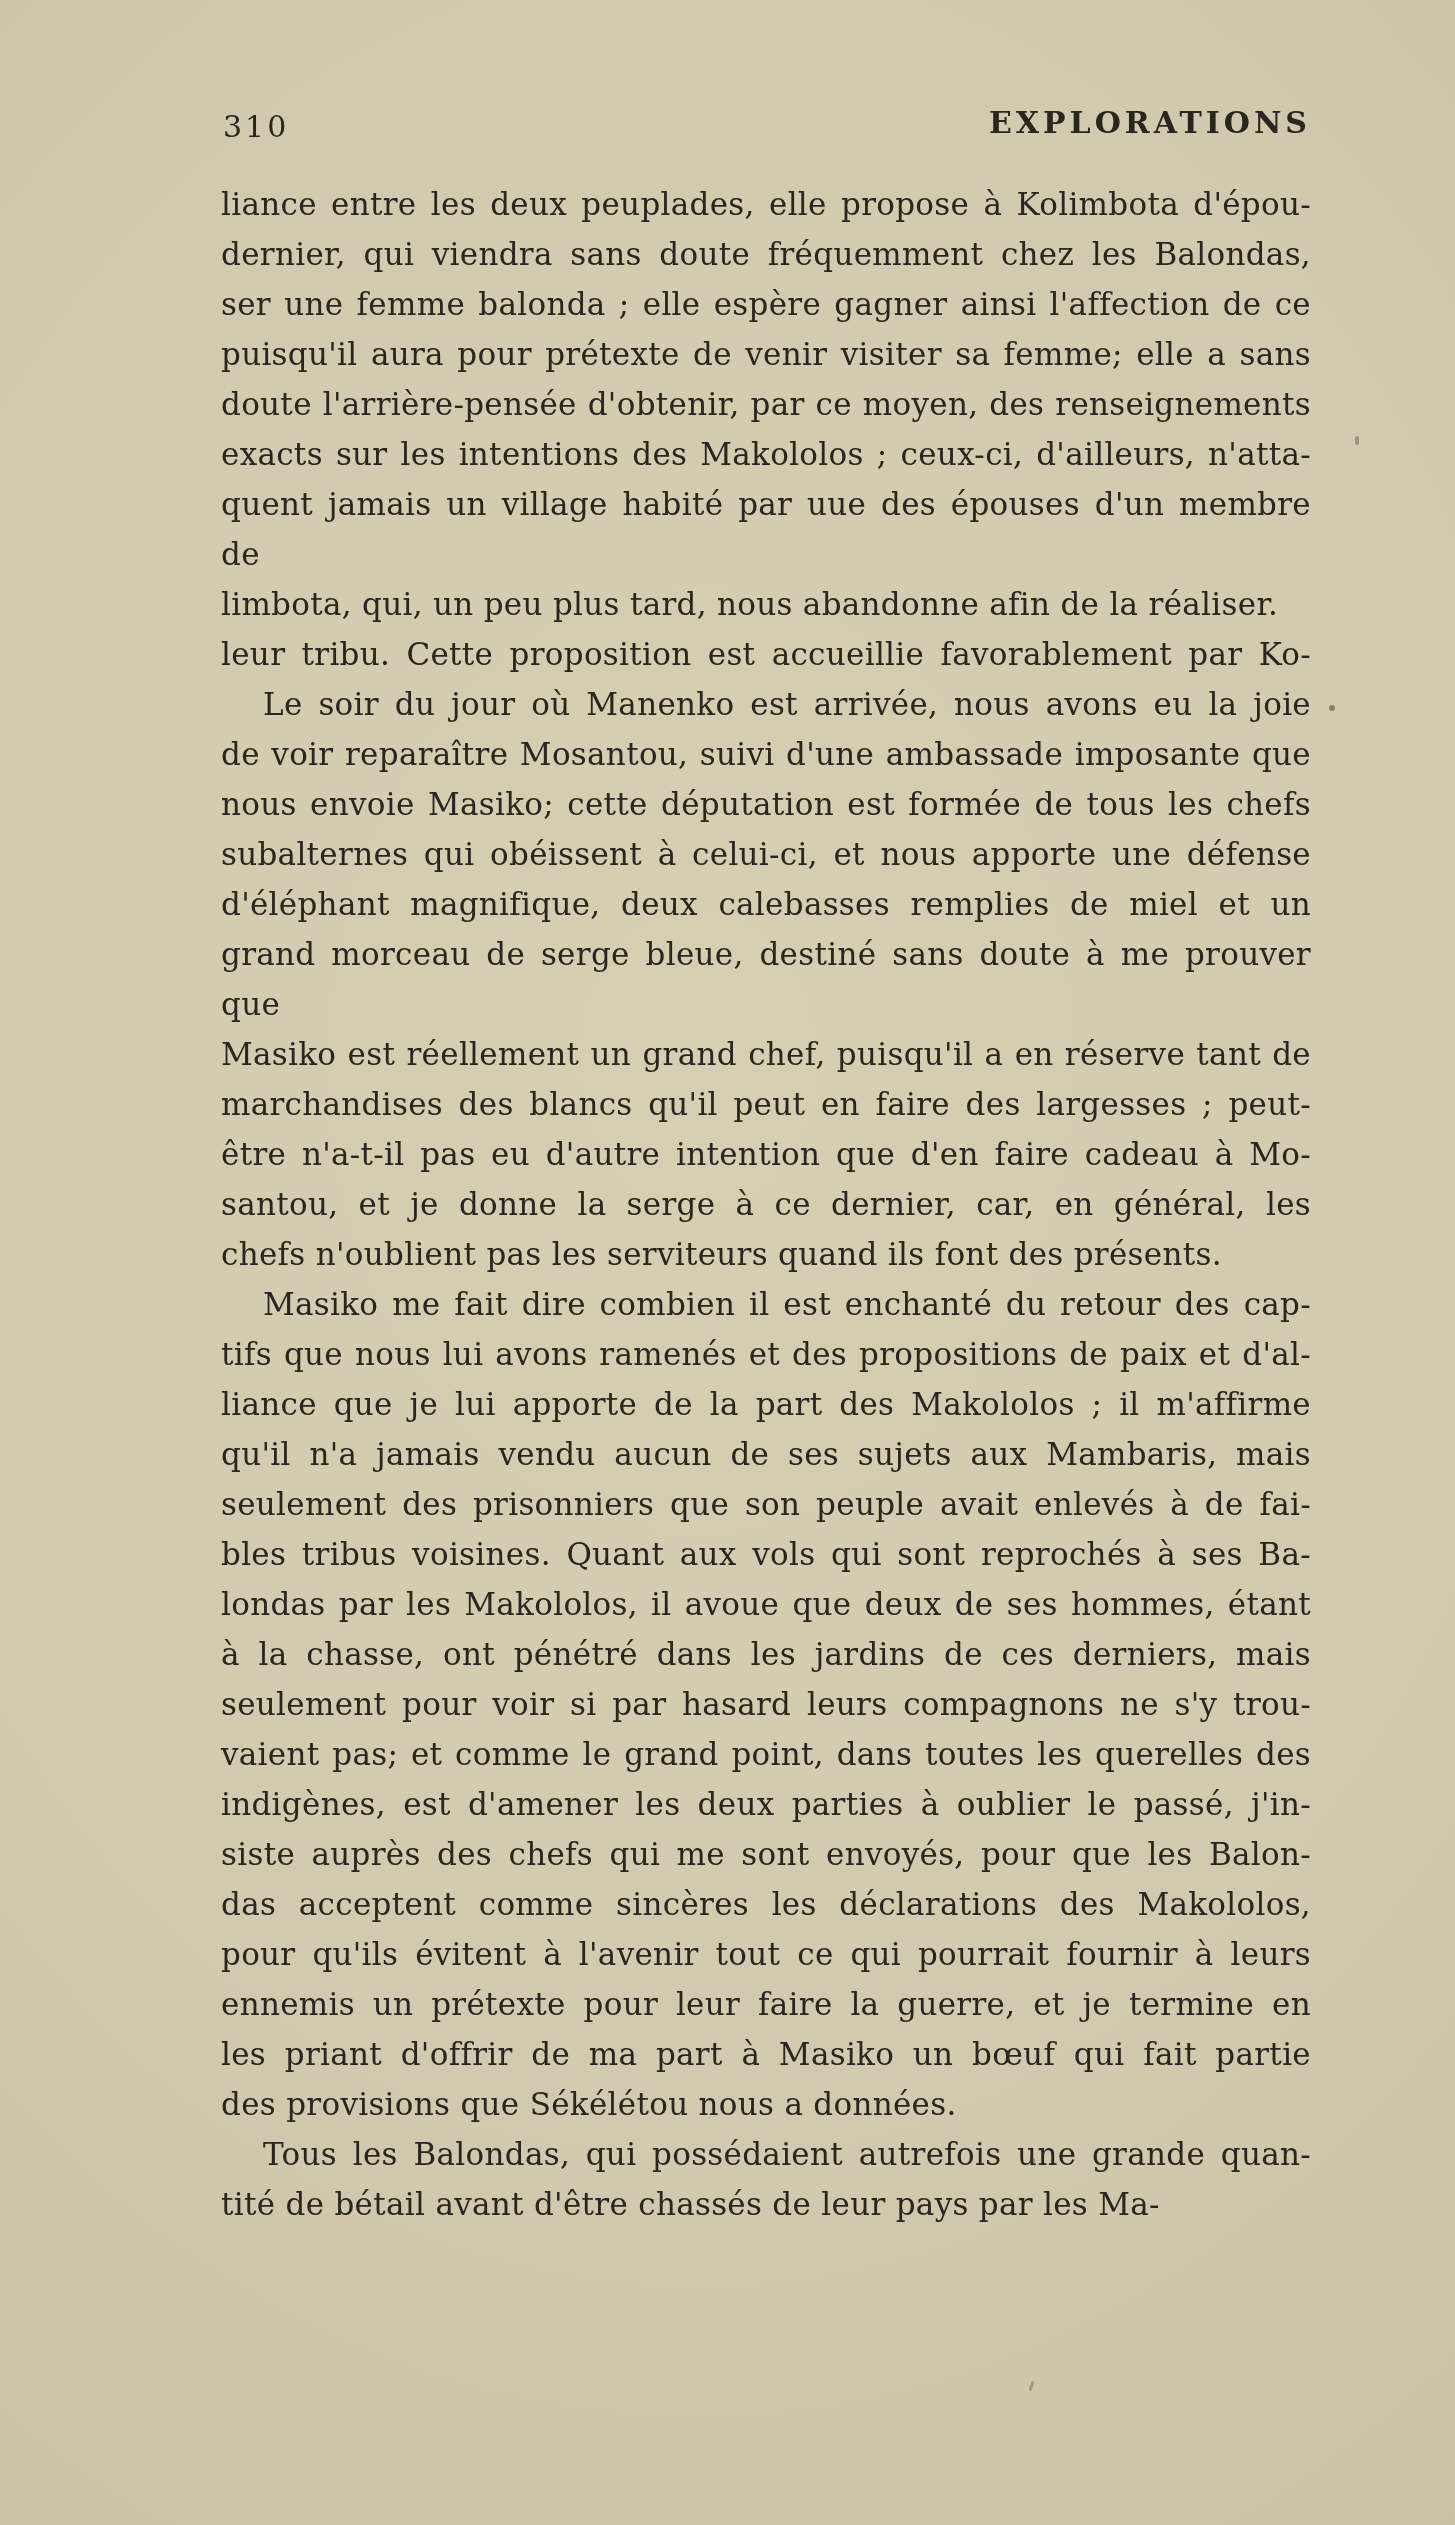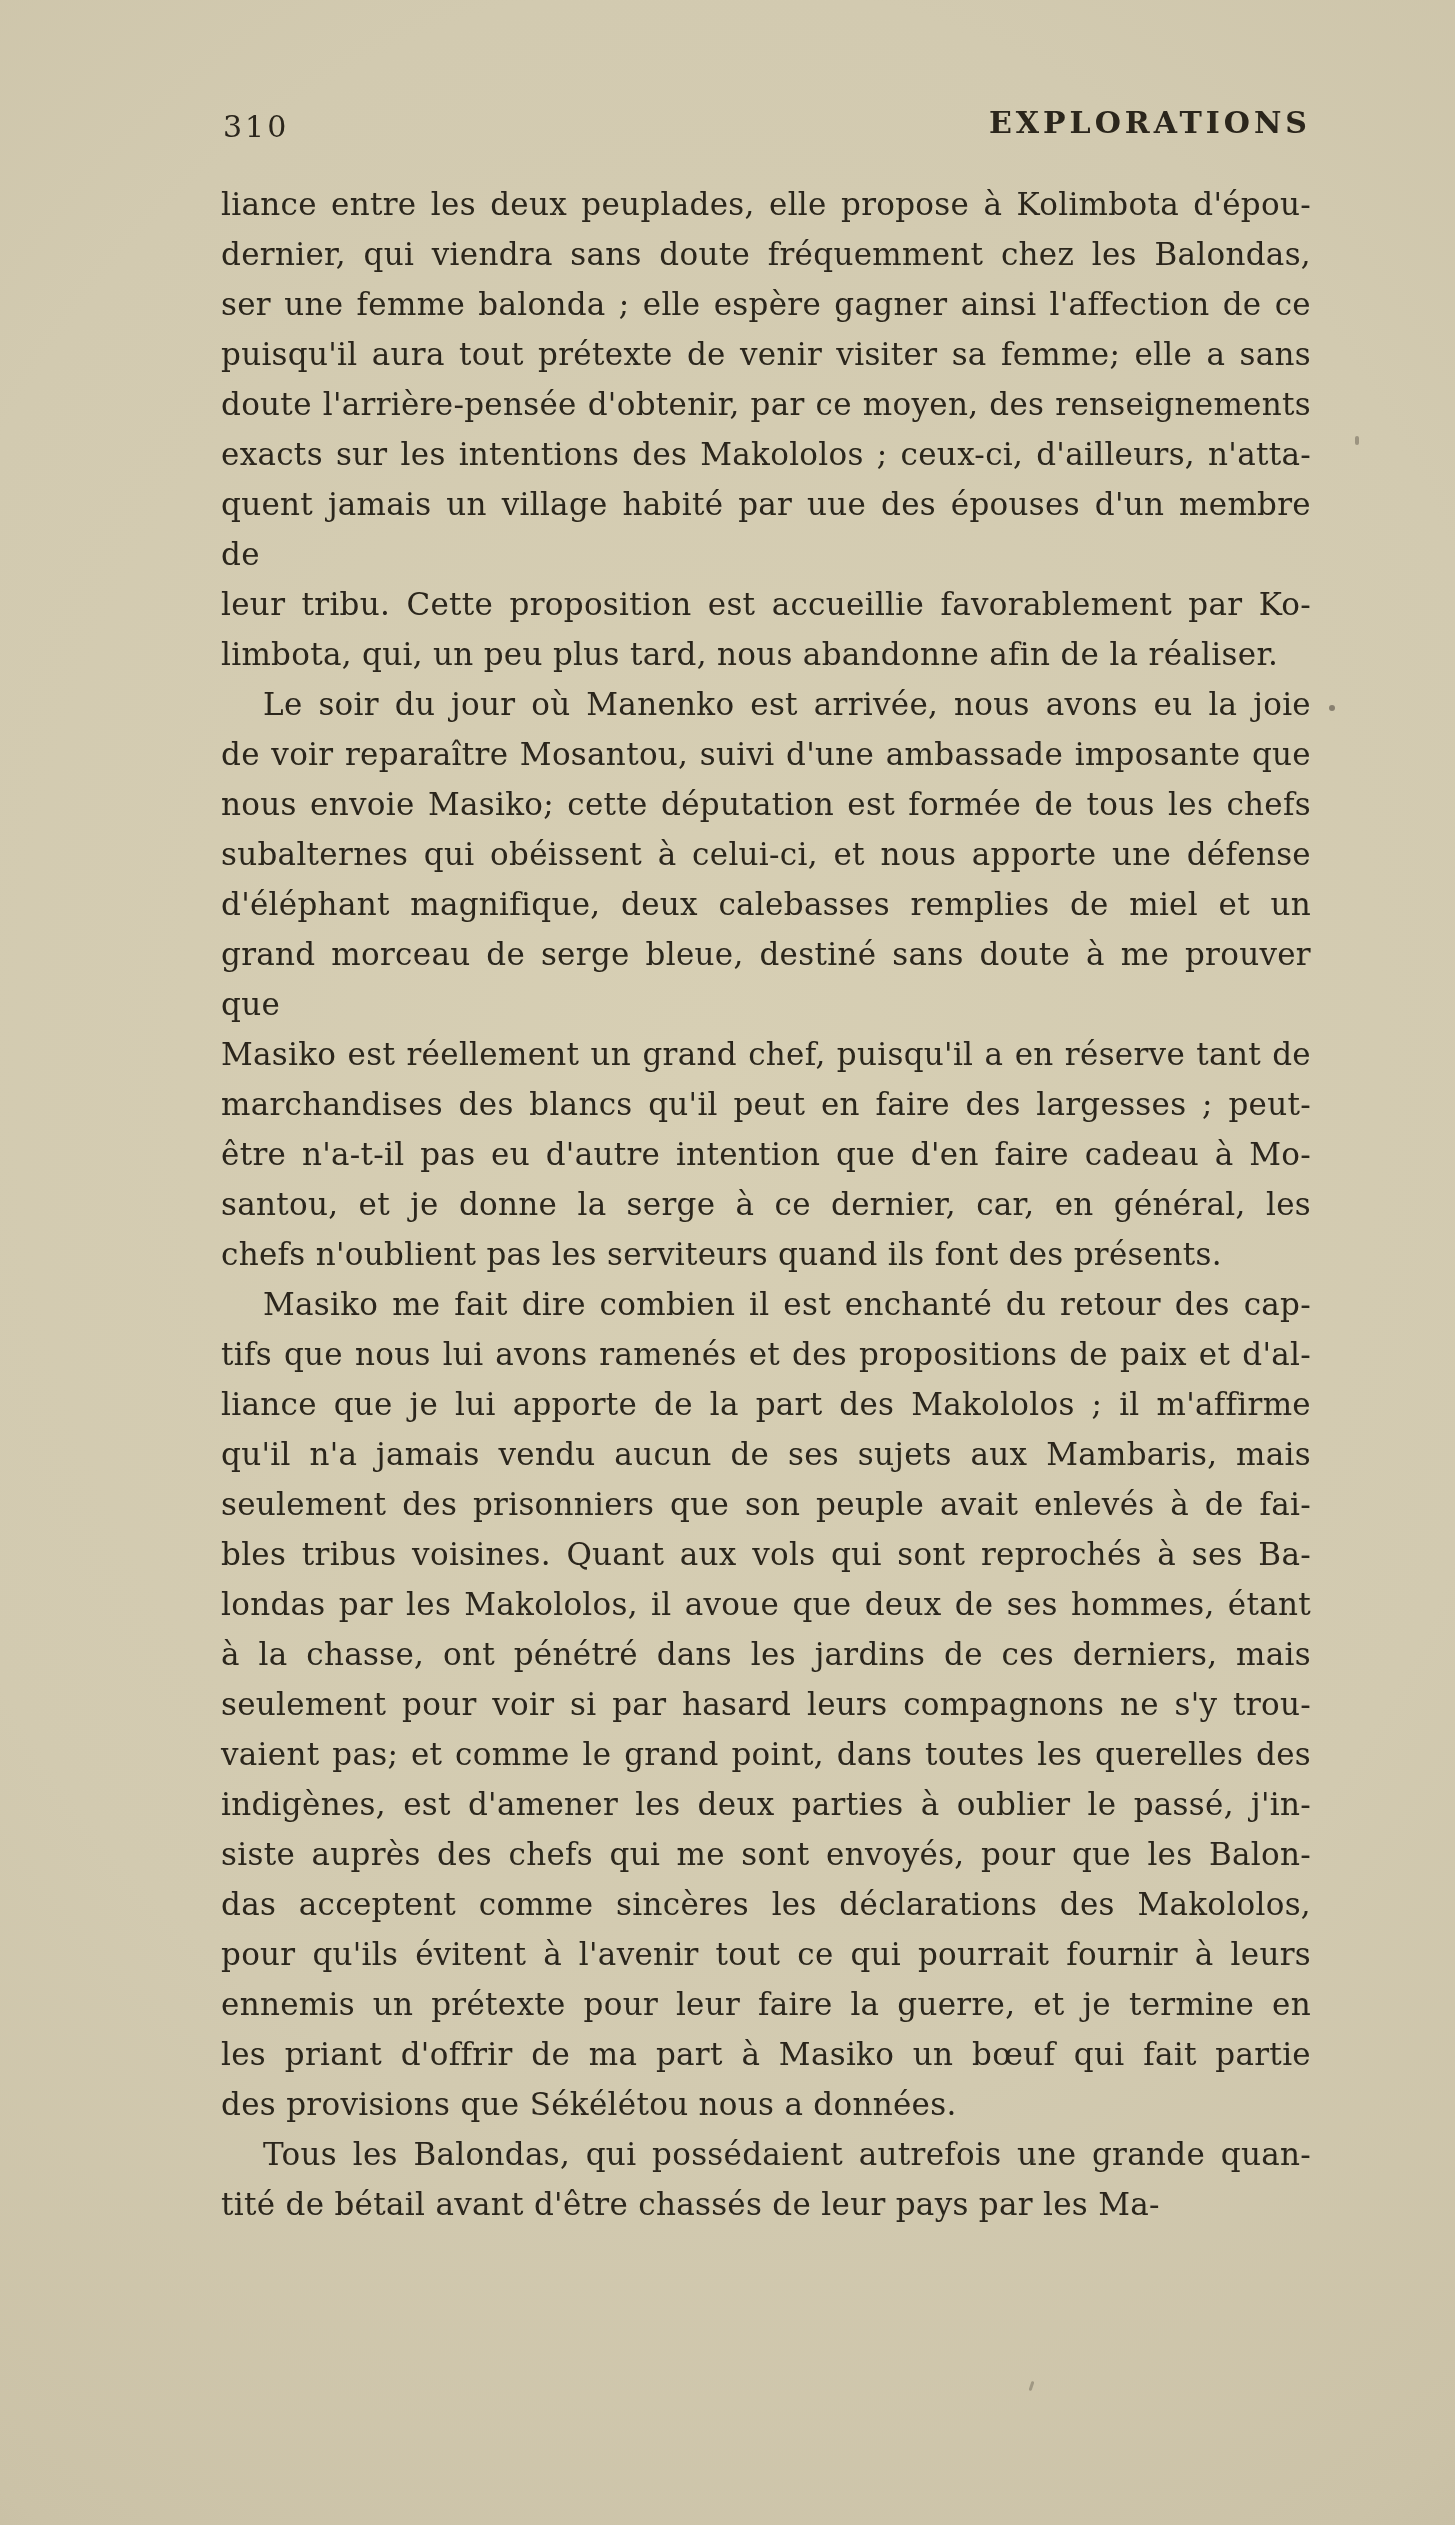--- a/index.html
+++ b/index.html
@@ -56,26 +56,26 @@
   <div class="inner">
     <div class="header-row">
       <span class="pagenum">310</span>
       <span class="running">EXPLORATIONS</span>
     </div>
     <div class="body-text" id="text-body">
         <div class="para">
           <div class="line">liance entre les deux peuplades, elle propose à Kolimbota d'épou-</div>
           <div class="line">dernier, qui viendra sans doute fréquemment chez les Balondas,</div>
           <div class="line">ser une femme balonda ; elle espère gagner ainsi l'affection de ce</div>
-          <div class="line">puisqu'il aura tout prétexte de venir visiter sa femme; elle a sans</div>
+          <div class="line">puisqu'il aura pour prétexte de venir visiter sa femme; elle a sans</div>
           <div class="line">doute l'arrière-pensée d'obtenir, par ce moyen, des renseignements</div>
           <div class="line">exacts sur les intentions des Makololos ; ceux-ci, d'ailleurs, n'atta-</div>
           <div class="line">quent jamais un village habité par uue des épouses d'un membre de</div>
+          <div class="line last">limbota, qui, un peu plus tard, nous abandonne afin de la réaliser.</div>
           <div class="line">leur tribu. Cette proposition est accueillie favorablement par Ko-</div>
-          <div class="line last">limbota, qui, un peu plus tard, nous abandonne afin de la réaliser.</div>
         </div>
         <div class="para indent">
           <div class="line">Le soir du jour où Manenko est arrivée, nous avons eu la joie</div>
           <div class="line">de voir reparaître Mosantou, suivi d'une ambassade imposante que</div>
           <div class="line">nous envoie Masiko; cette députation est formée de tous les chefs</div>
           <div class="line">subalternes qui obéissent à celui-ci, et nous apporte une défense</div>
           <div class="line">d'éléphant magnifique, deux calebasses remplies de miel et un</div>
           <div class="line">grand morceau de serge bleue, destiné sans doute à me prouver que</div>
           <div class="line">Masiko est réellement un grand chef, puisqu'il a en réserve tant de</div>
           <div class="line">marchandises des blancs qu'il peut en faire des largesses ; peut-</div>

